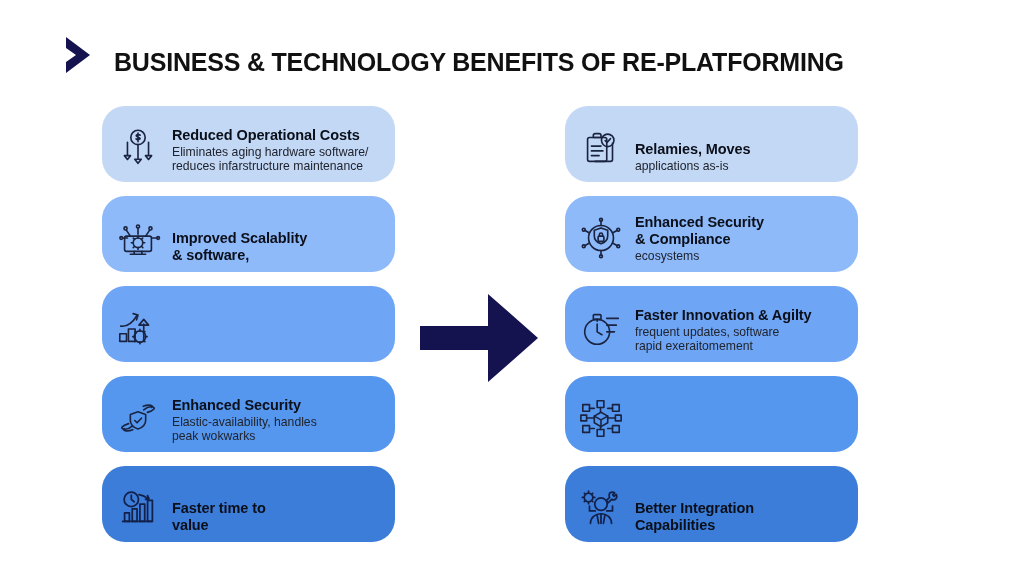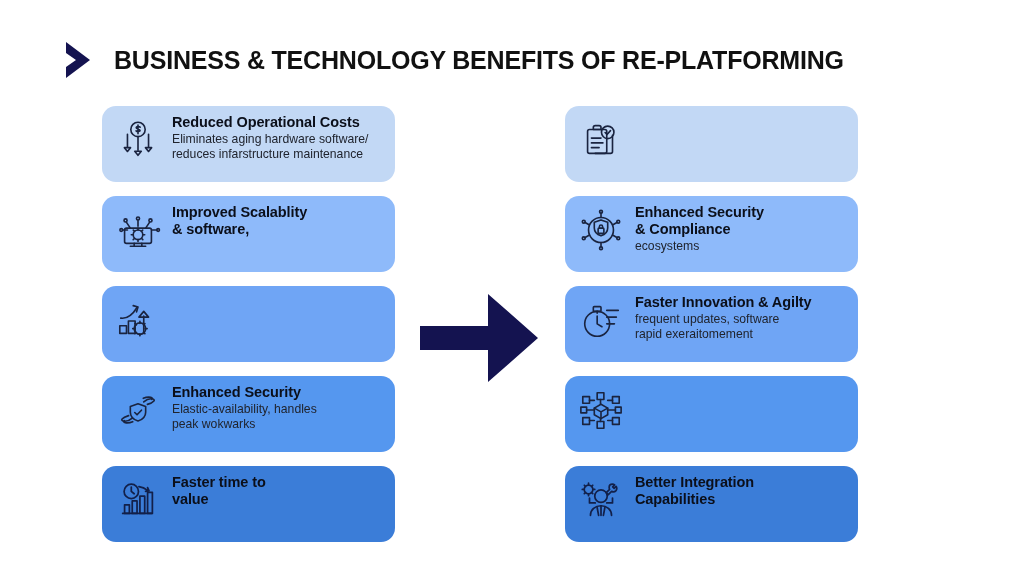--- a/index.html
+++ b/index.html
@@ -12,23 +12,23 @@
     height: 576px;
     font-family: "Liberation Sans", sans-serif;
     overflow: hidden;
     position: relative;
   }
 
   
   .title-row {
     position: absolute;
     left: 62px;
-    top: 37px;
+    top: 29px;
     display: flex;
-    align-items: center;
+    align-items: flex-end;
     height: 46px;
   }
   .chevron-mark {
     width: 34px;
     height: 40px;
     flex: 0 0 auto;
     display: block;
   }
   .deck-title {
     margin-left: 18px;
@@ -48,24 +48,24 @@
     width: 293px;
     display: flex;
     flex-direction: column;
     gap: 14px;
   }
   .column.left  { left: 102px; }
   .column.right { left: 565px; }
 
   
   .card {
-    border-radius: 14px;
+    border-radius: 23px;
     box-sizing: border-box;
     display: flex;
-    align-items: flex-start;
+    align-items: flex-end;
     padding: 8px 12px 8px 10px;
     min-height: 76px;
   }
 
   .card-icon {
     flex: 0 0 auto;
     width: 52px;
     height: 52px;
     margin-right: 8px;
     display: flex;
@@ -225,20 +225,24 @@
     <span class="card-icon">
       <svg viewBox="0 0 48 48" fill="none" stroke="#1a2440" stroke-width="1.7" stroke-linecap="round" stroke-linejoin="round">
         <path d="M12 13h16a2 2 0 0 1 2 2v21a2 2 0 0 1-2 2H12a2 2 0 0 1-2-2V15a2 2 0 0 1 2-2z"></path>
         <path d="M16 13v-2a2 2 0 0 1 2-2h4a2 2 0 0 1 2 2v2z"></path>
         <path d="M14 22h10M14 27h12M14 32h8"></path>
         <path d="M18 38h16a2 2 0 0 0 2-2V19"></path>
         <circle cx="31" cy="16" r="6.5" fill="none"></circle>
         <path d="M28.3 16.2l2 2 3.6-4"></path>
       </svg>
     </span>
+    <div class="card-text">
+      <div class="card-title">Relamies, Moves</div>
+      <div class="card-sub">applications as-is</div>
+    </div>
   </div>
 
   <div class="card" style="background:#8ebafa">
     <span class="card-icon">
       <svg viewBox="0 0 48 48" fill="none" stroke="#1a2440" stroke-width="1.7" stroke-linecap="round" stroke-linejoin="round">
         <circle cx="24" cy="24" r="13"></circle>
         <path d="M24 13.5l7 2.4v6c0 3.9-2.9 6.8-7 8.2-4.1-1.4-7-4.3-7-8.2v-6l7-2.4z"></path>
         <rect x="21" y="22" width="6" height="5.5" rx="1"></rect>
         <path d="M22.3 22v-1.5a1.7 1.7 0 0 1 3.4 0V22"></path>
         <path d="M11.5 18.5L7 16M11.5 29.5L7 32M36.5 18.5L41 16M36.5 29.5L41 32M24 11V6M24 37v5"></path>

